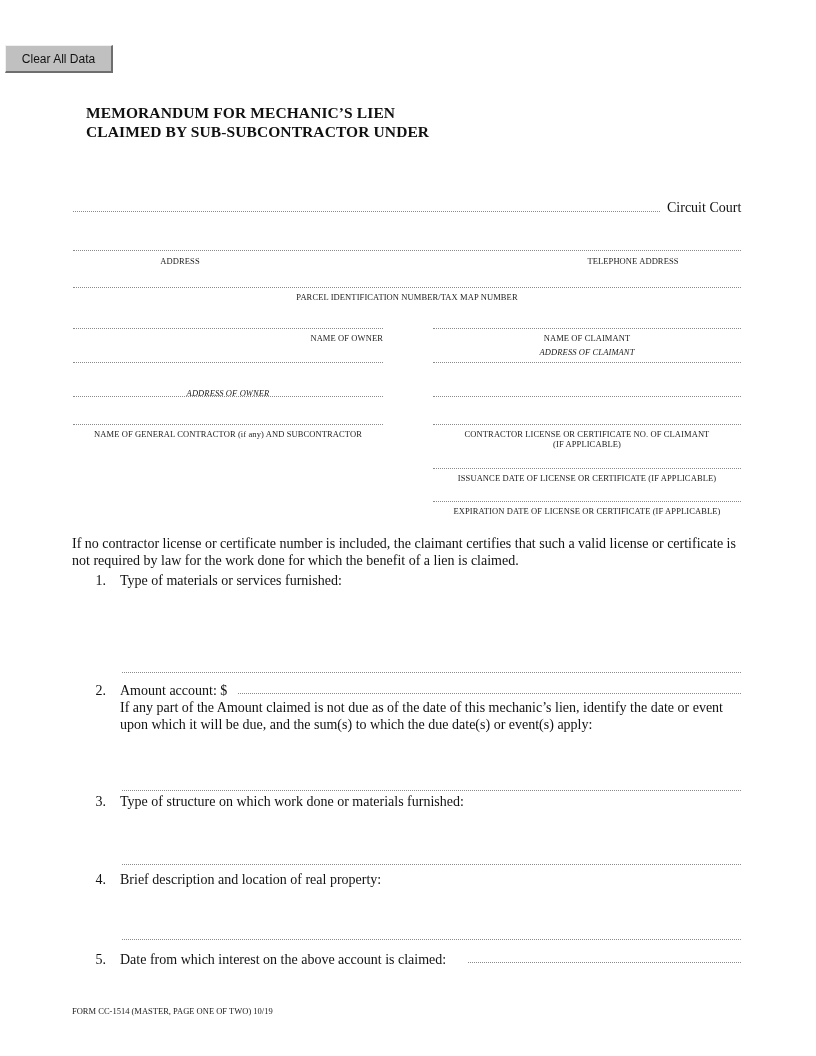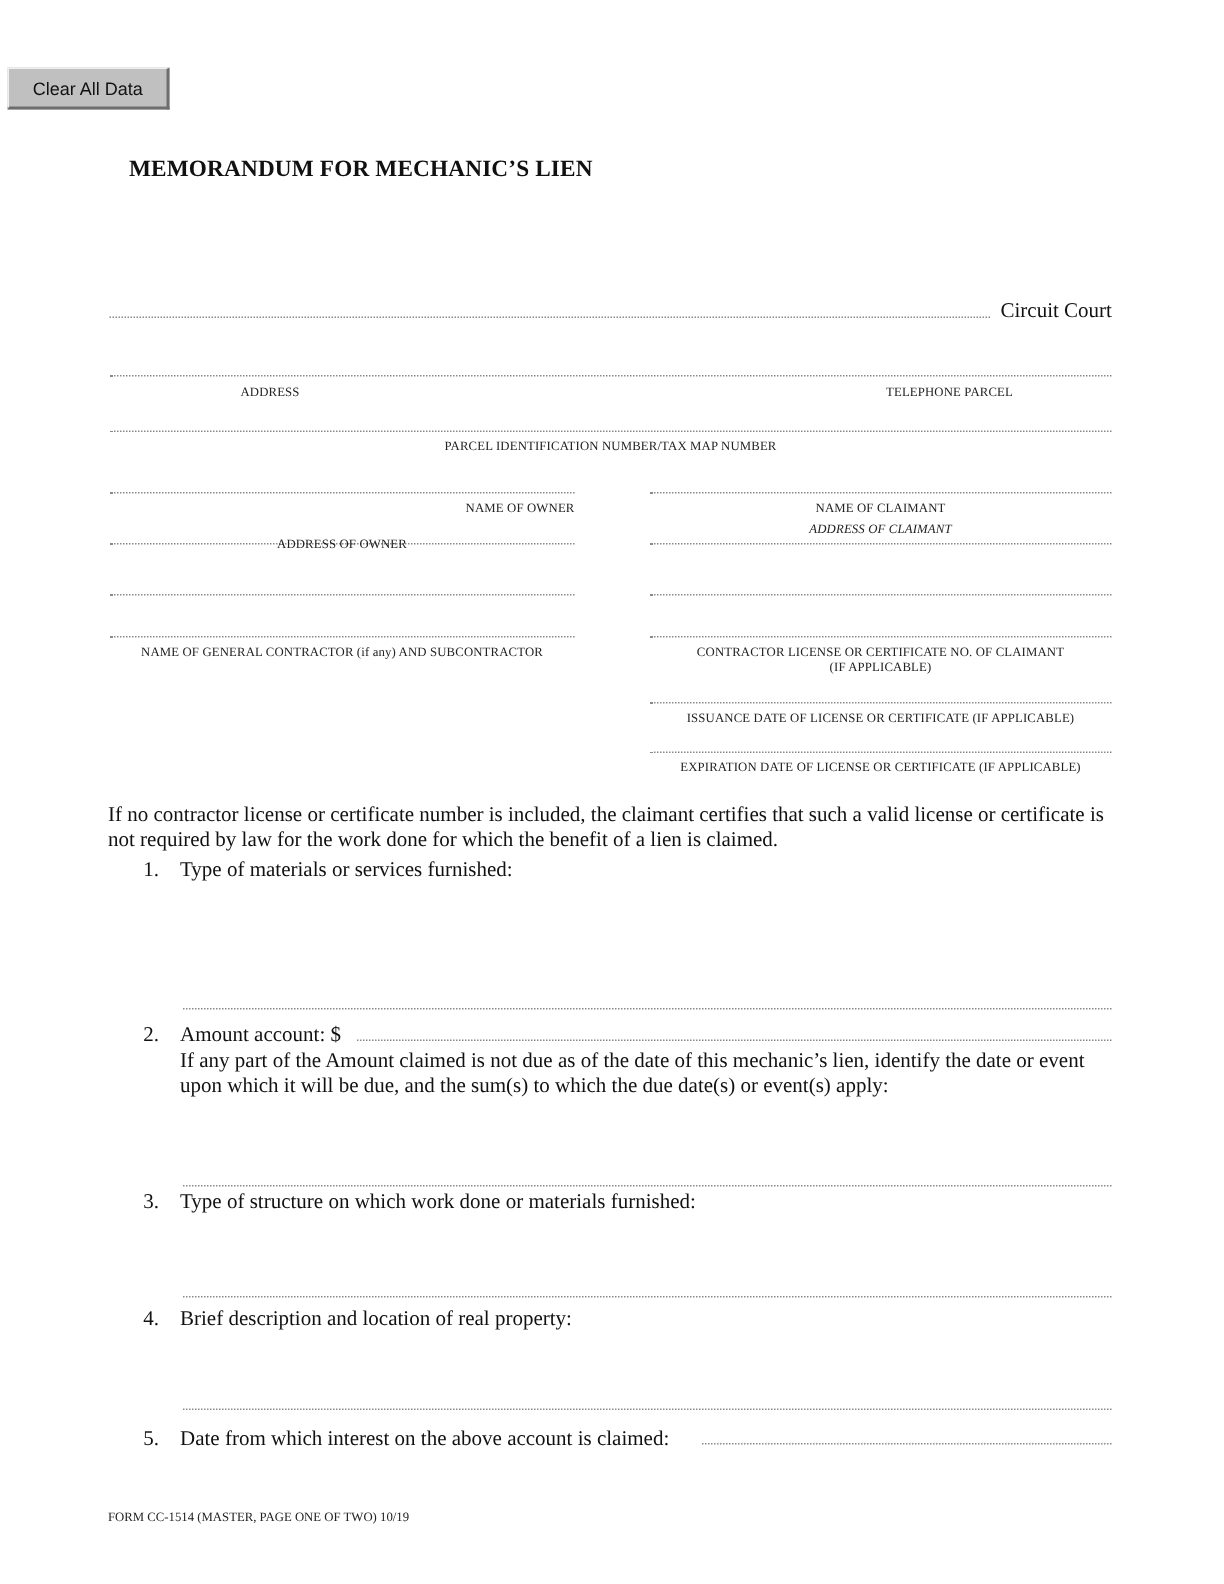--- a/index.html
+++ b/index.html
@@ -110,43 +110,44 @@
       color: #222;
     }
   </style>
 </head>
 <body>
 
 <button class="clear-btn">Clear All Data</button>
 
 <div class="abs title">
   <div>MEMORANDUM FOR MECHANIC’S LIEN</div>
+  <div>CLAIMED BY SUB-SUBCONTRACTOR UNDER</div>
 </div>
 
 <div class="dotline" style="left:73px; top:211px; width:587px;"></div>
 <input class="field" style="left: 73px; top: 195px; width: 587px;" value="">
 <div class="abs court-label">Circuit Court</div>
 
 <div class="dotline" style="left:73px; top:250px; width:668px;"></div>
 <input class="field" style="left: 73px; top: 234px; width: 440px;" value="">
 <input class="field" style="left: 525px; top: 234px; width: 216px;" value="">
 <div class="caption" style="left:120px; top:256px; width:120px;">ADDRESS</div>
-<div class="caption" style="left:560px; top:256px; width:146px;">TELEPHONE PARCEL</div>
+<div class="caption" style="left:560px; top:256px; width:146px;">TELEPHONE ADDRESS</div>
 
 <div class="dotline" style="left:73px; top:287px; width:668px;"></div>
 <input class="field" style="left: 73px; top: 271px; width: 668px;" value="">
 <div class="caption" style="left:73px; top:292px; width:668px;">PARCEL IDENTIFICATION NUMBER/TAX MAP NUMBER</div>
 
 <div class="dotline" style="left:73px; top:328px; width:310px;"></div>
 <input class="field" style="left: 73px; top: 312px; width: 310px;" value="">
 <div class="caption" style="left:73px; top:333px; width:310px;text-align:right;">NAME OF OWNER</div>
 
 <div class="dotline" style="left:73px; top:362px; width:310px;"></div>
 <input class="field" style="left: 73px; top: 346px; width: 310px;" value="">
-<div class="caption" style="left:73px; top:357px; width:310px;">ADDRESS OF OWNER</div>
+<div class="caption" style="left:73px; top:388px; width:310px;font-style:italic;">ADDRESS OF OWNER</div>
 
 <div class="dotline" style="left:73px; top:396px; width:310px;"></div>
 <input class="field" style="left: 73px; top: 380px; width: 310px;" value="">
 
 <div class="dotline" style="left:73px; top:424px; width:310px;"></div>
 <input class="field" style="left: 73px; top: 408px; width: 310px;" value="">
 <div class="caption" style="left:66px; top:429px; width:324px;">NAME OF GENERAL CONTRACTOR (if any) AND SUBCONTRACTOR</div>
 
 <div class="dotline" style="left:433px; top:328px; width:308px;"></div>
 <input class="field" style="left: 433px; top: 312px; width: 308px;" value="">

